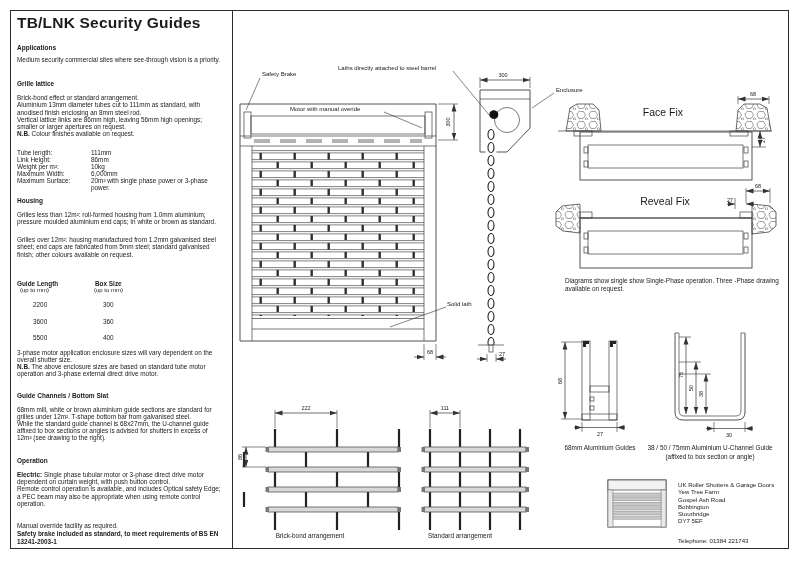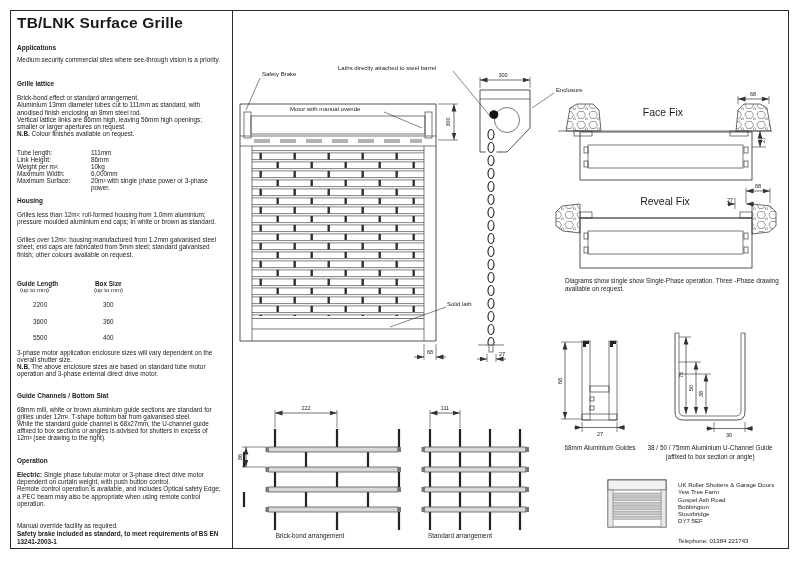--- a/index.html
+++ b/index.html
@@ -33,21 +33,21 @@
   .cap{font-size:6.4px;}
 </style>
 </head>
 <body>
 
 <div class="page">
   <div class="frame"></div>
   <div class="divider"></div>
 
   <div class="leftcol">
-    <div class="title">TB/LNK Surface Grille</div>
+    <div class="title">TB/LNK Security Guides</div>
 
     <div class="blk" style="top:44px">
         <div class="h">Applications</div>
       </div>
     <div class="blk" style="top:56px">
         <div class="ln">Medium security commercial sites where see-through vision is a priority.</div>
       </div>
 
     <div class="blk" style="top:80px">
         <div class="h">Grille lattice</div>

